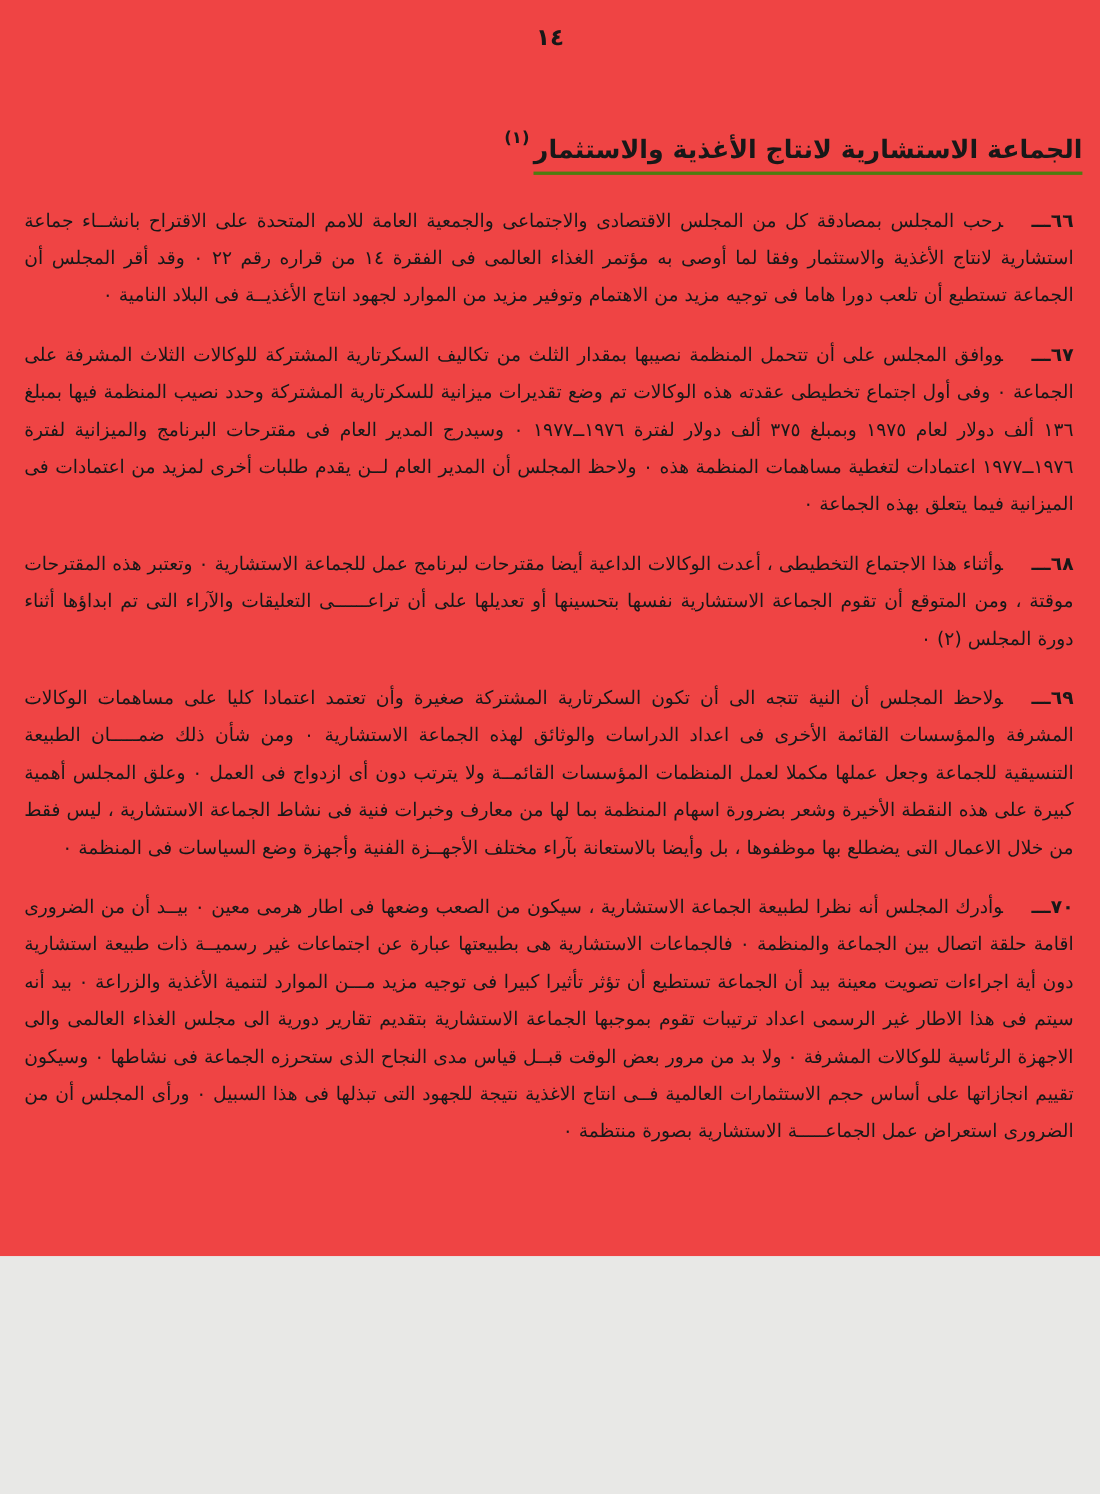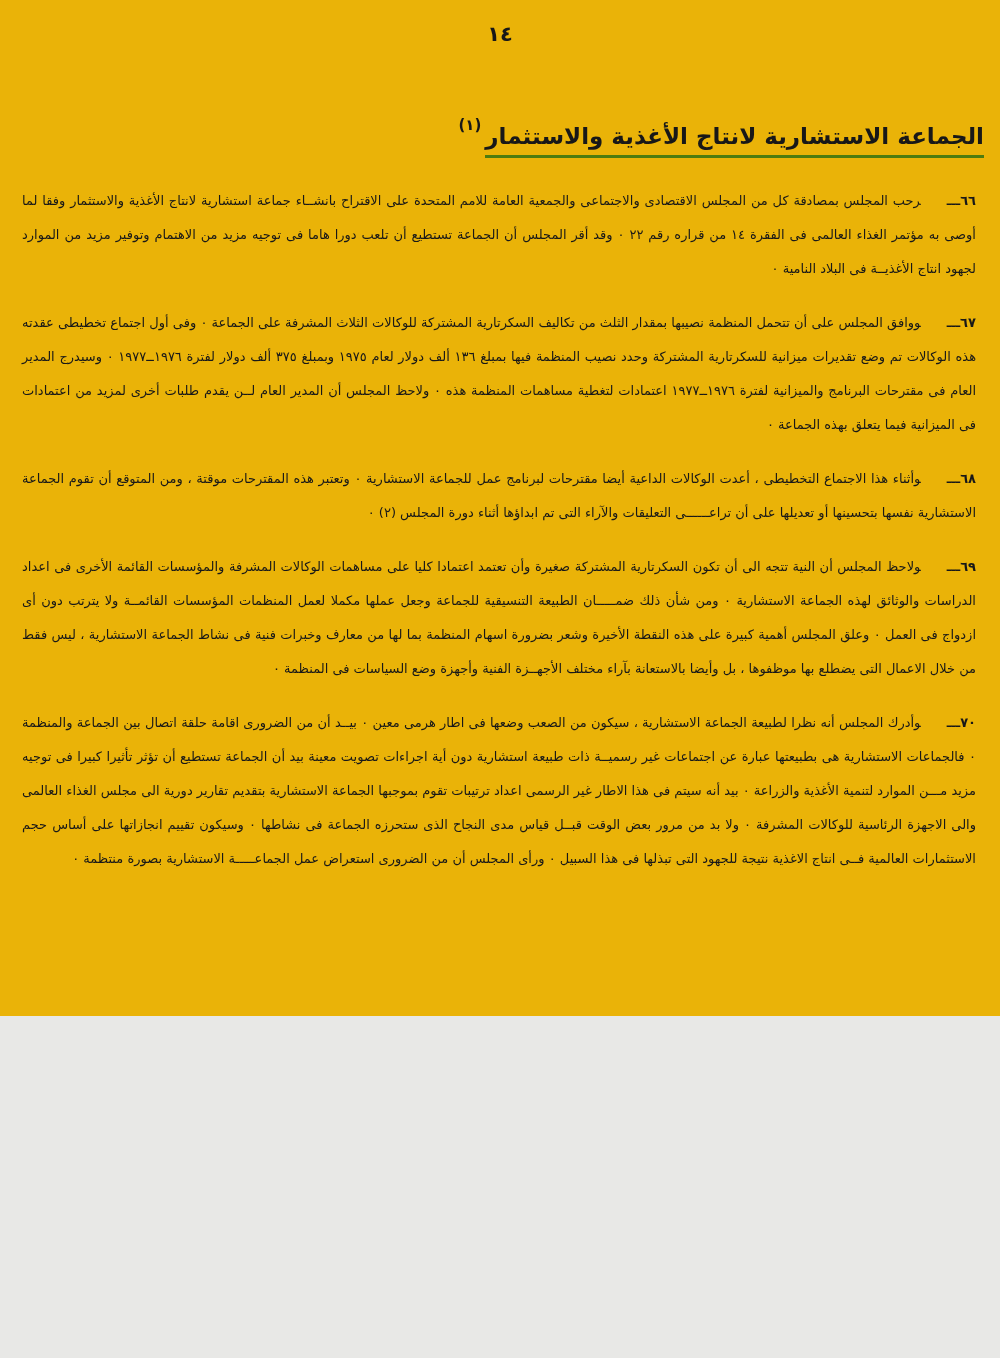--- a/index.html
+++ b/index.html
@@ -4,23 +4,23 @@
 <style>
   html, body {
     margin: 0;
     padding: 0;
     background: #e8e8e6;
     font-family: "DejaVu Sans", sans-serif;
   }
   .page {
     position: relative;
     width: 1000px;
-    height: 1016px;
+    height: 1142px;
     margin: 0 auto;
-    background: #eab308;
+    background: #ef4444;
     color: #181818;
     overflow: hidden;
   }
   .top-num {
     position: absolute;
     top: 22px;
     left: 0;
     width: 100%;
     text-align: center;
     font-size: 21px;
@@ -45,21 +45,21 @@
     vertical-align: 14px;
     margin-right: 4px;
     font-weight: bold;
   }
   .body-text {
     position: absolute;
     top: 184px;
     right: 24px;
     left: 22px;
     direction: rtl;
-    font-size: 13px;
+    font-size: 17px;
     line-height: 34px;
     text-align: justify;
   }
   .para { margin: 0 0 20px 0; }
   .para-num {
     font-weight: bold;
     margin-left: 26px; 
     white-space: nowrap;
   }
   .footnotes {

